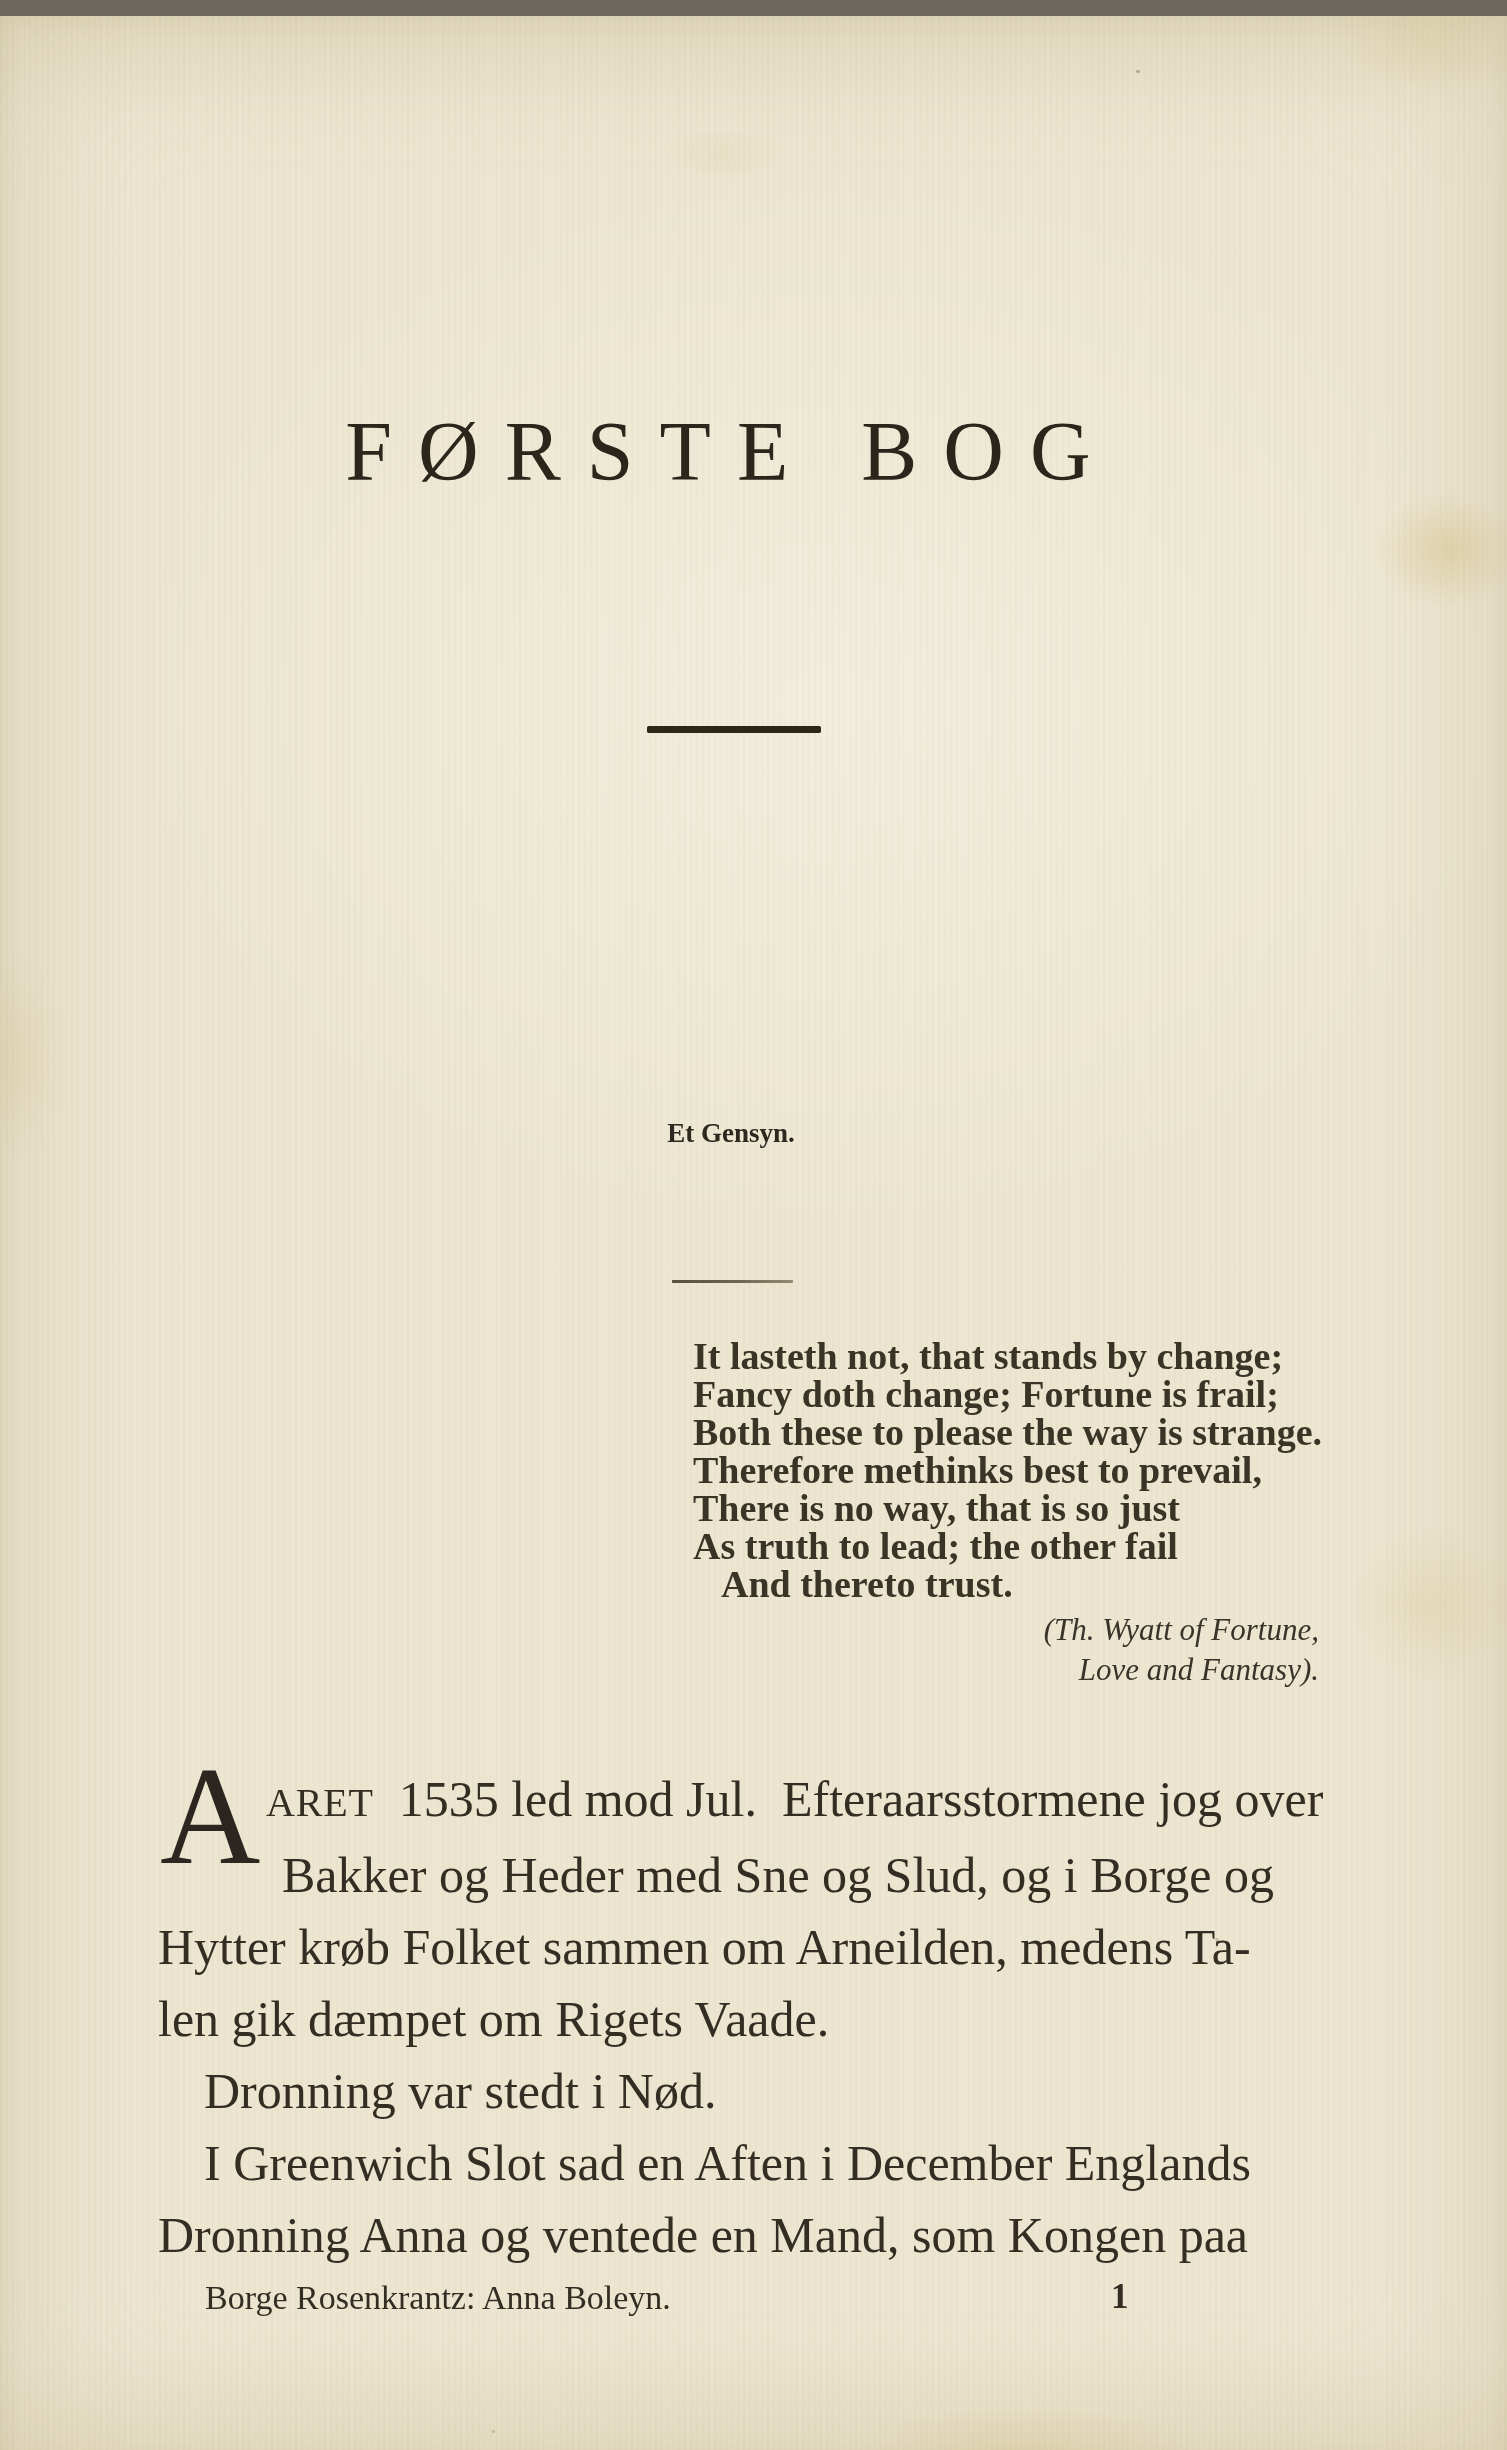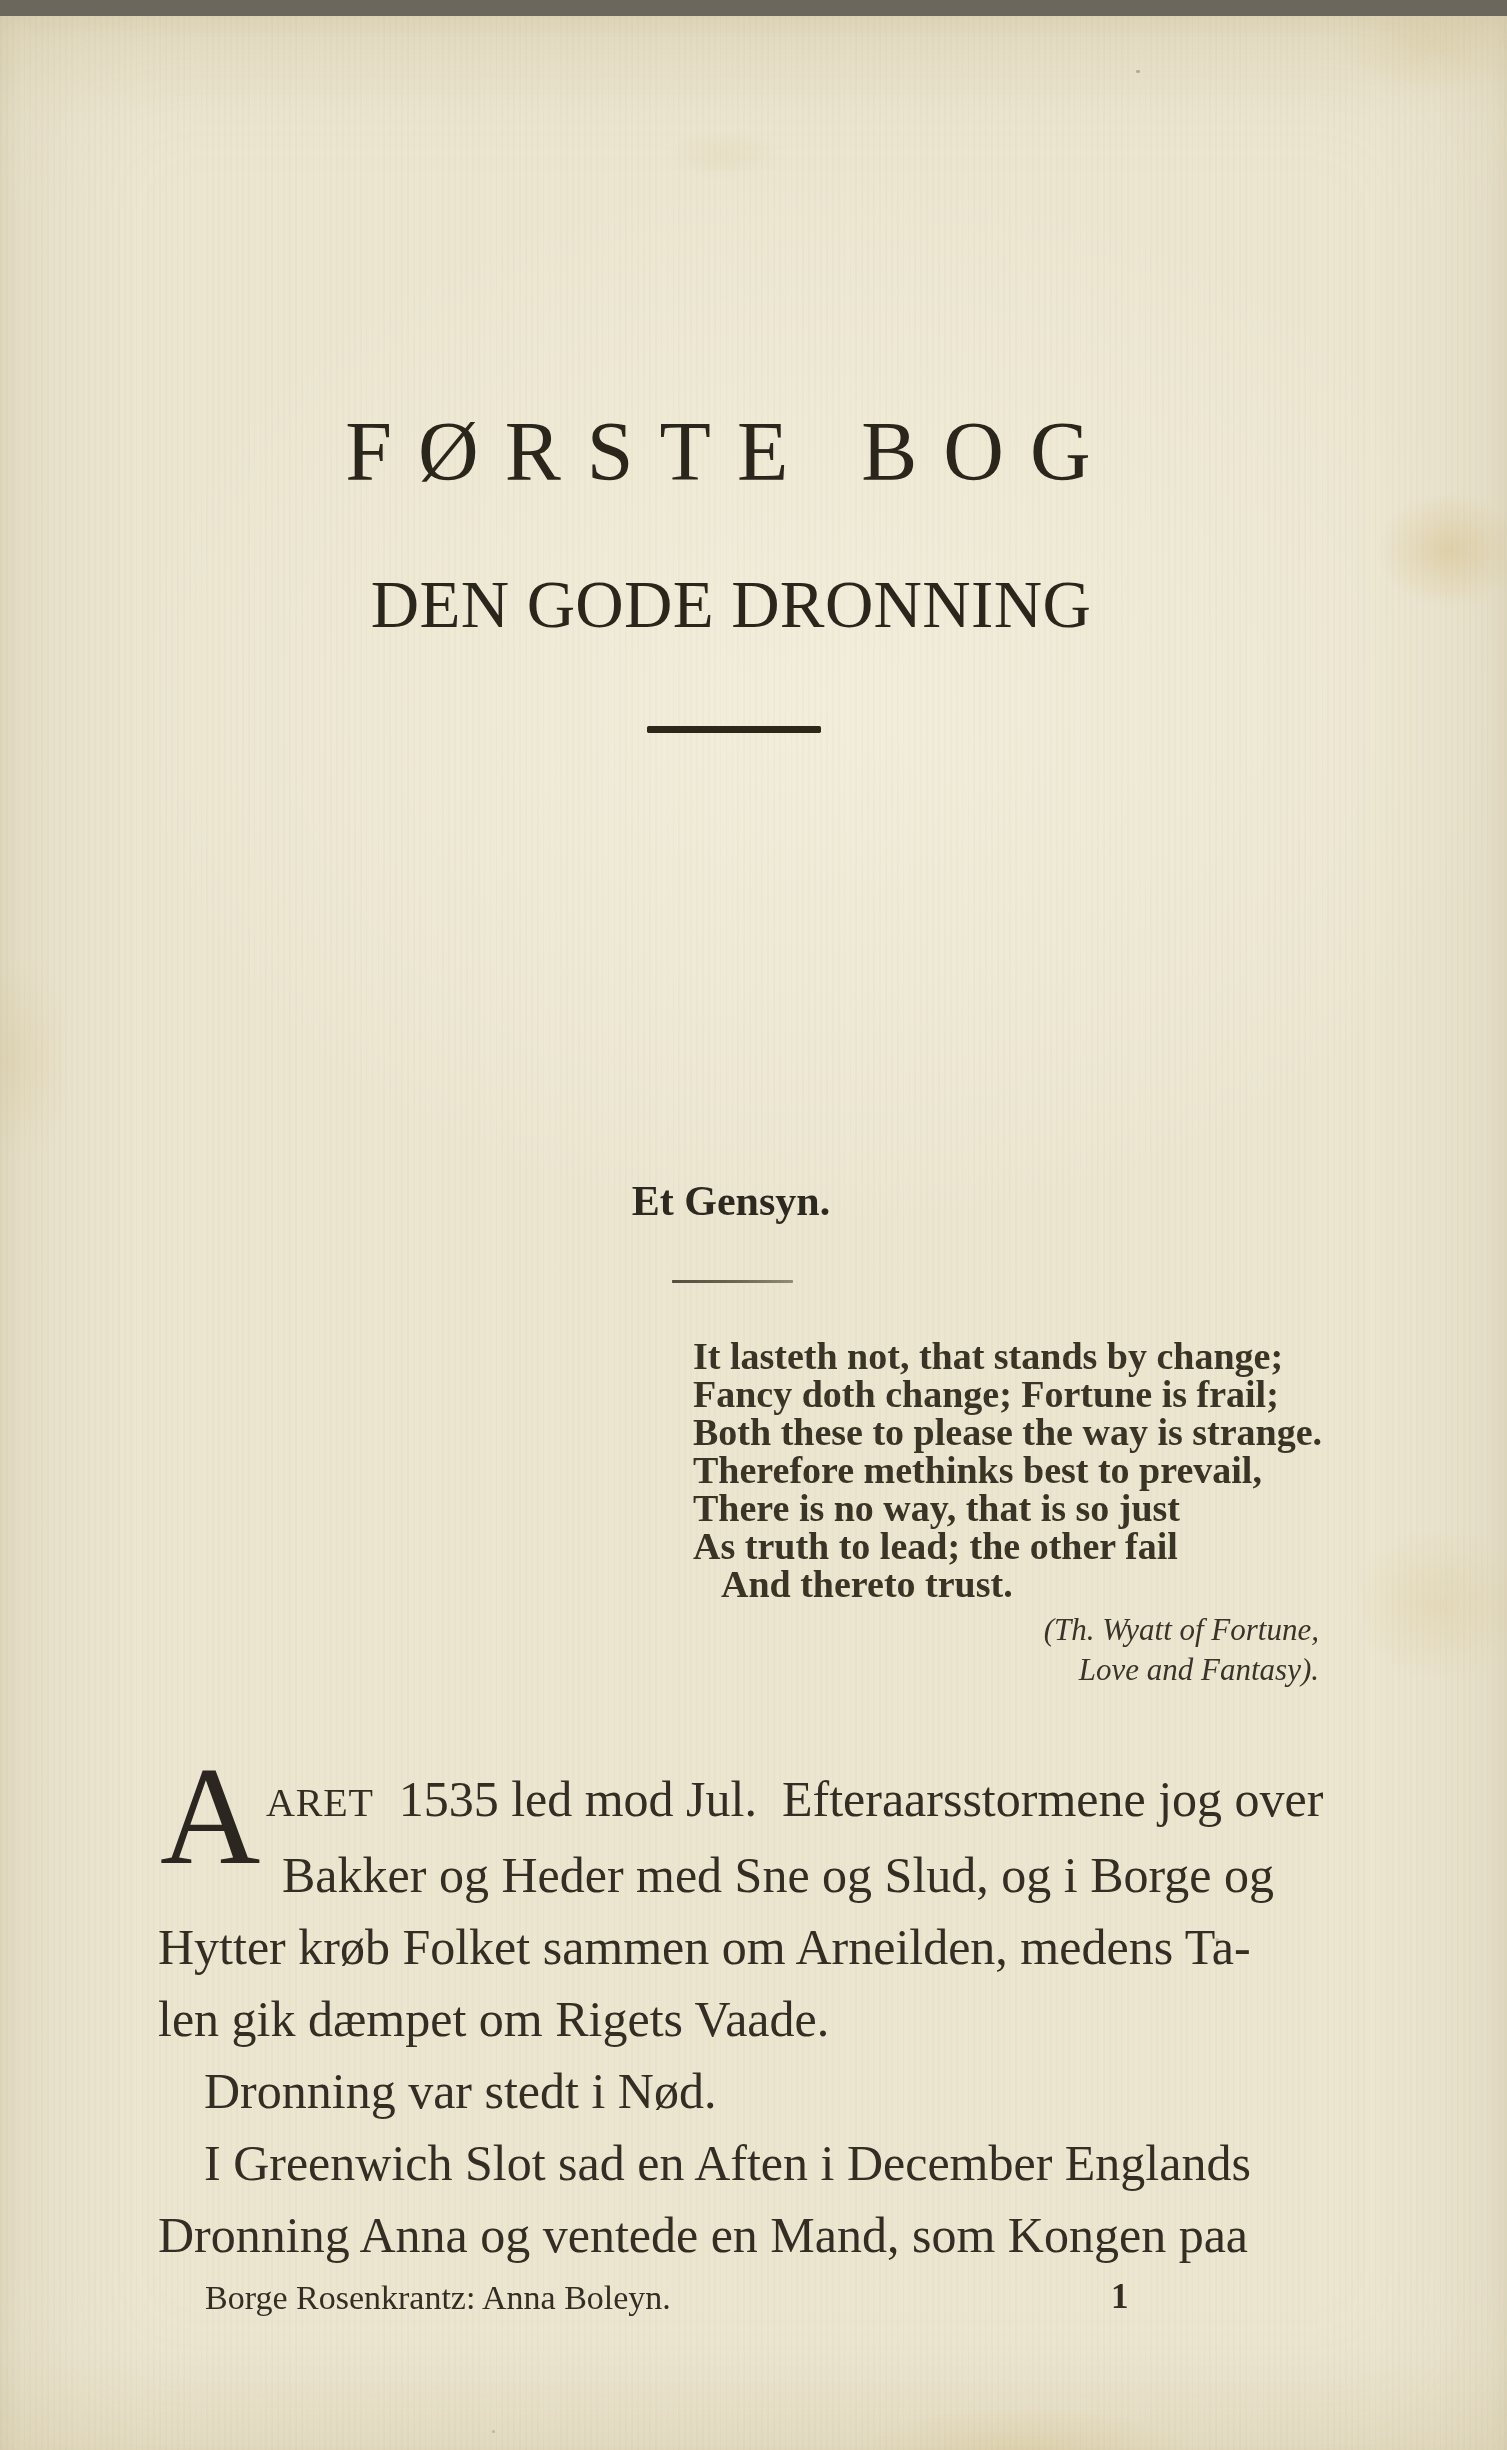--- a/index.html
+++ b/index.html
@@ -27,21 +27,21 @@
   .stain6{left:639px;top:101px;width:168px;height:76px;background:radial-gradient(closest-side,rgba(200,178,118,0.12),rgba(0,0,0,0) 70%);}
   .speck{position:absolute;border-radius:50%;background:rgba(95,85,62,0.38);}
   .speck1{left:1136px;top:54px;width:4.2px;height:2.5px;}
   .speck2{left:1215px;top:1922px;width:4.2px;height:3.4px;background:rgba(120,100,70,0.30);}
   .speck3{left:492px;top:2414px;width:3.4px;height:3.4px;background:rgba(110,95,65,0.30);}
 
   .centered{position:absolute;left:0;width:1462px;text-align:center;line-height:1;white-space:nowrap;}
   .title{top:394px;font-size:84px;letter-spacing:0.31em;color:#2b261c;}
   .subtitle{top:555px;font-size:67px;letter-spacing:0.005em;color:#2b261c;}
   .kapitel{top:1042px;font-size:48px;letter-spacing:0.01em;color:#2e2920;}
-  .gensyn{top:1164px;font-size:42px;font-weight:bold;color:#2e2920;}
+  .gensyn{top:1104px;font-size:27px;font-weight:bold;color:#2e2920;}
 
   .rule-thick{position:absolute;left:647px;top:710px;width:174px;height:6.7px;background:#2c2719;border-radius:1.7px;}
   .rule-thin{position:absolute;left:672px;top:1264px;width:121px;height:2.5px;background:linear-gradient(90deg,#554e3d,#6e6652 55%,#948b72);border-radius:0.8px;}
 
   .poem{position:absolute;left:693px;top:1321px;font-size:38px;line-height:38px;font-weight:bold;color:#3a3426;white-space:nowrap;}
   .poem .indent{padding-left:28px;}
 
   .attribution{position:absolute;left:916px;top:1594px;width:403px;text-align:right;font-style:italic;font-size:31px;line-height:40px;color:#39332a;white-space:nowrap;}
 
   .dropcap{position:absolute;left:160px;top:1731px;font-size:139px;line-height:1;color:#2b2620;}
@@ -63,21 +63,20 @@
   <div class="stain stain2"></div>
   <div class="stain stain3"></div>
   <div class="stain stain4"></div>
   <div class="stain stain5"></div>
   <div class="stain stain6"></div>
   <div class="speck speck1"></div>
   <div class="speck speck2"></div>
   <div class="speck speck3"></div>
 
   <div class="centered title">FØRSTE BOG</div>
-  <div class="centered subtitle">DEN GODE DRONNING</div>
   <div class="rule-thick"></div>
 
   <div class="centered gensyn">Et Gensyn.</div>
   <div class="rule-thin"></div>
 
   <div class="poem">
     <div>It lasteth not, that stands by change;</div>
     <div>Fancy doth change; Fortune is frail;</div>
     <div>Both these to please the way is strange.</div>
     <div>Therefore methinks best to prevail,</div>

